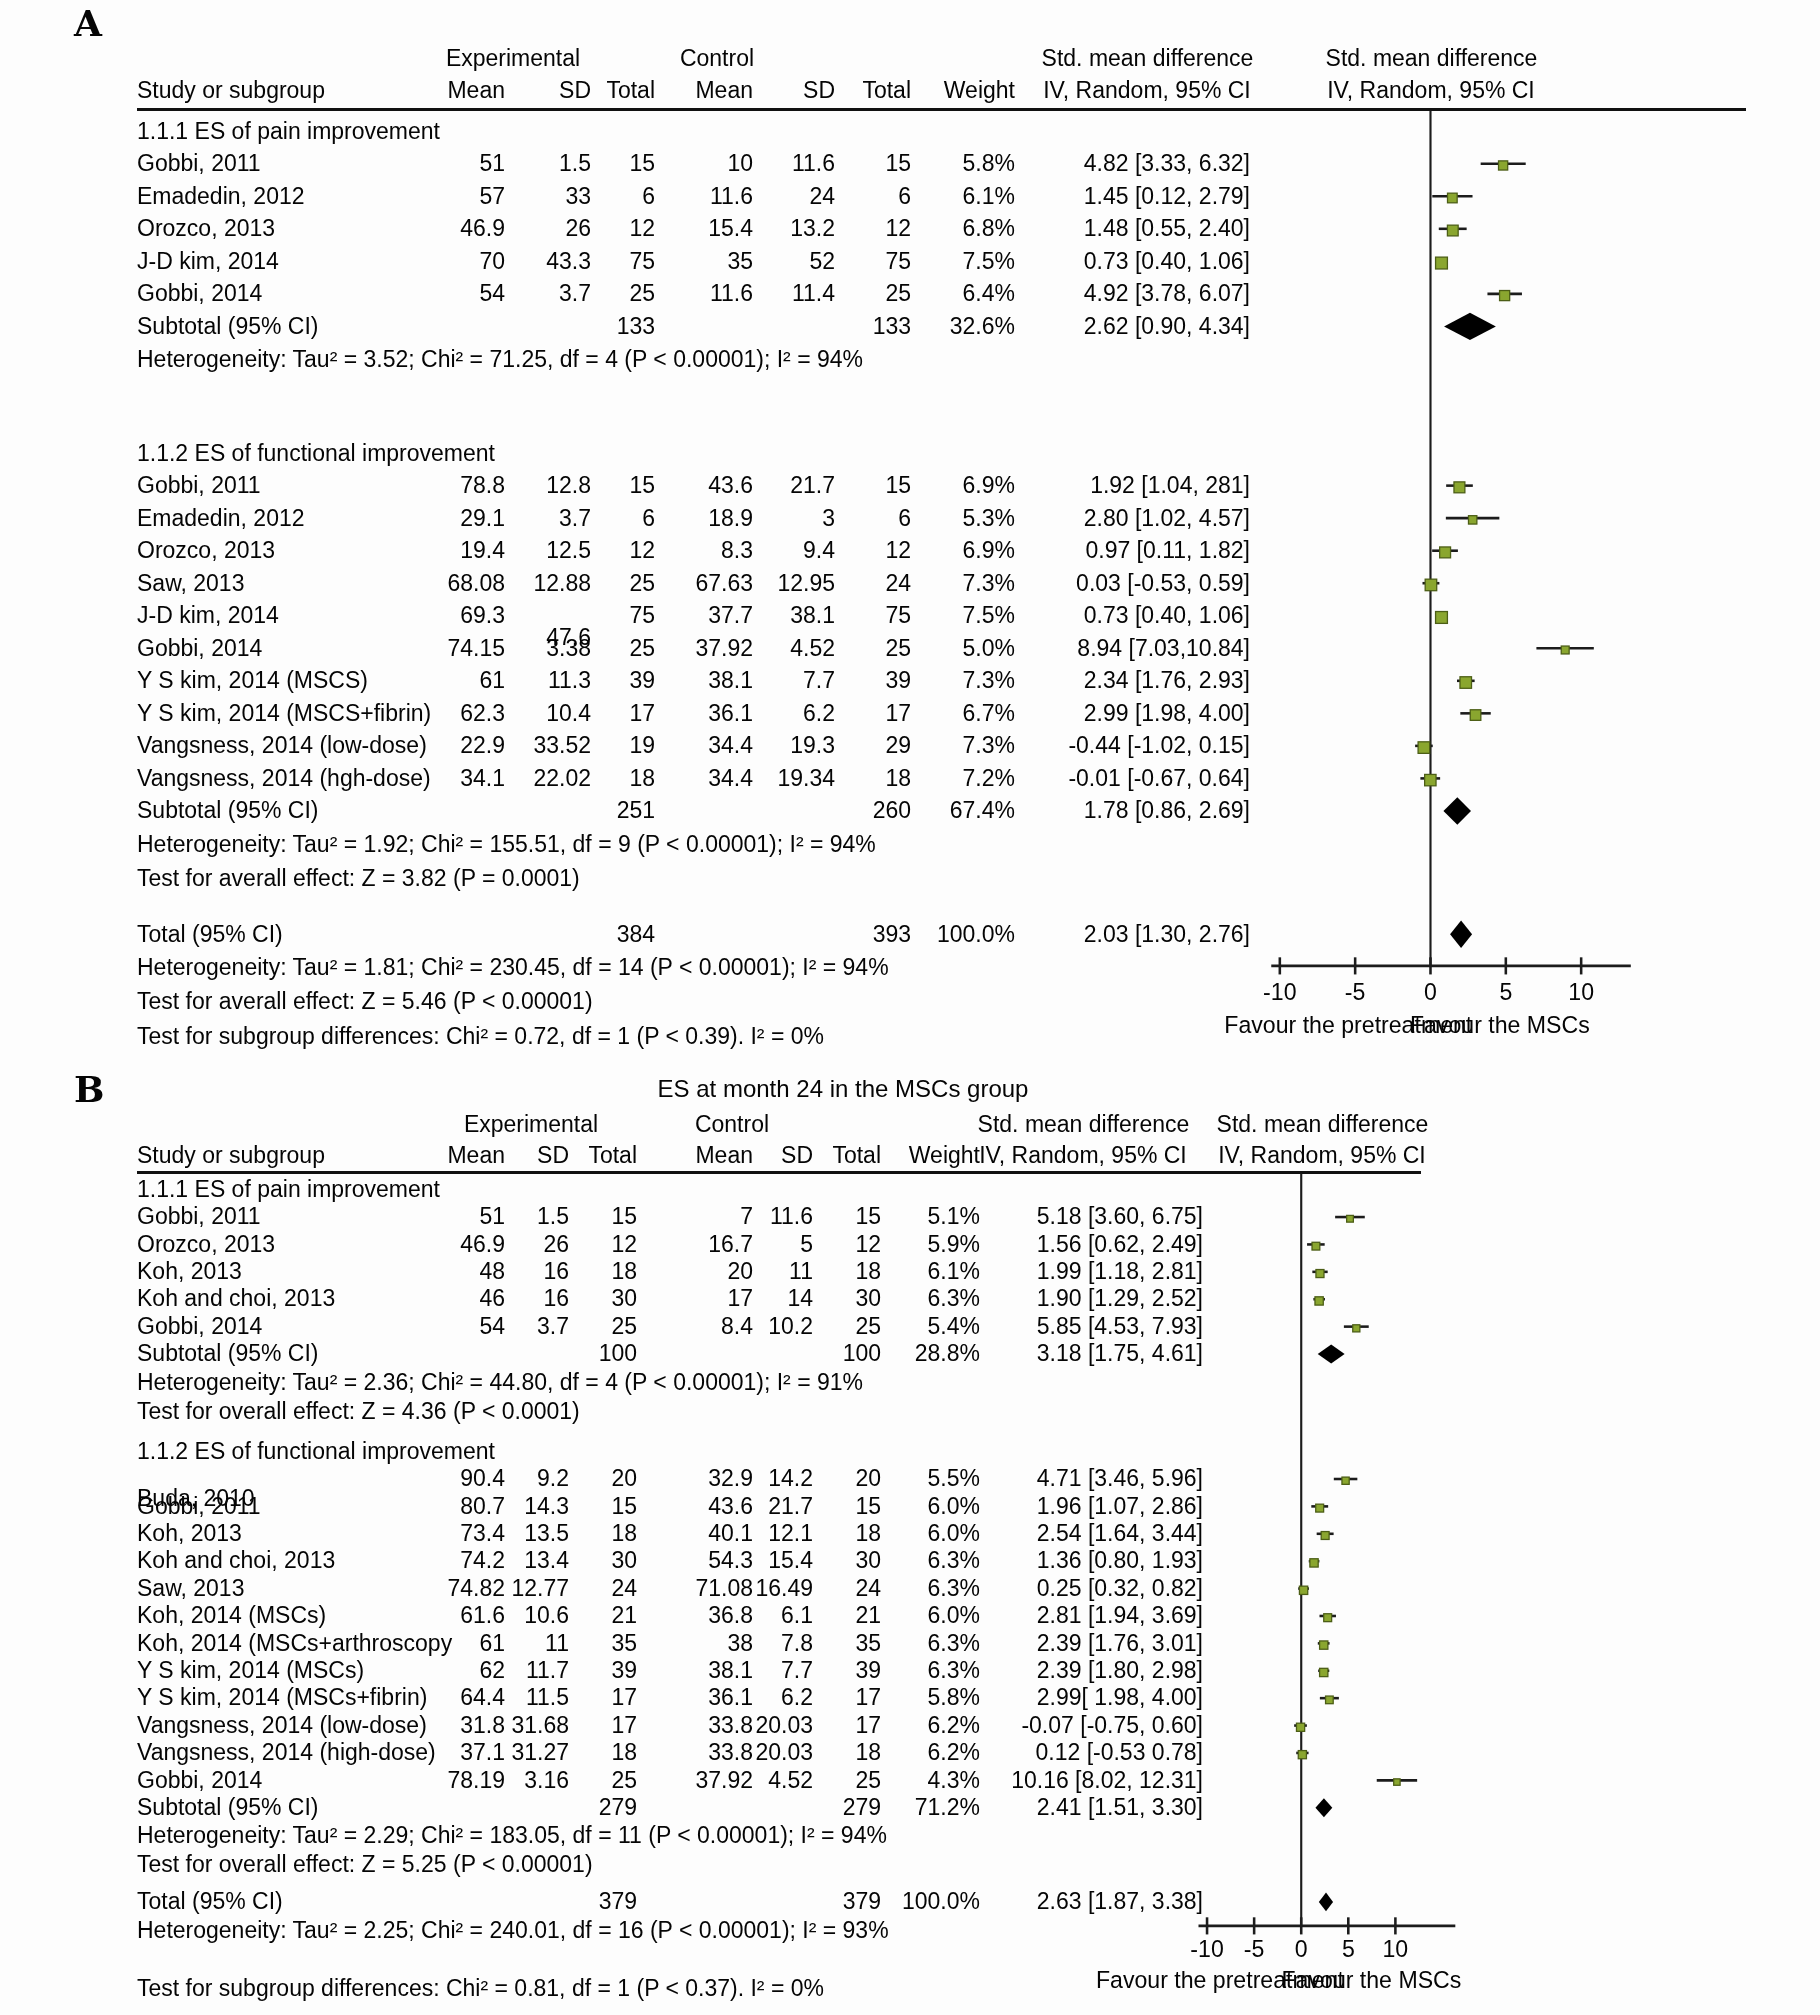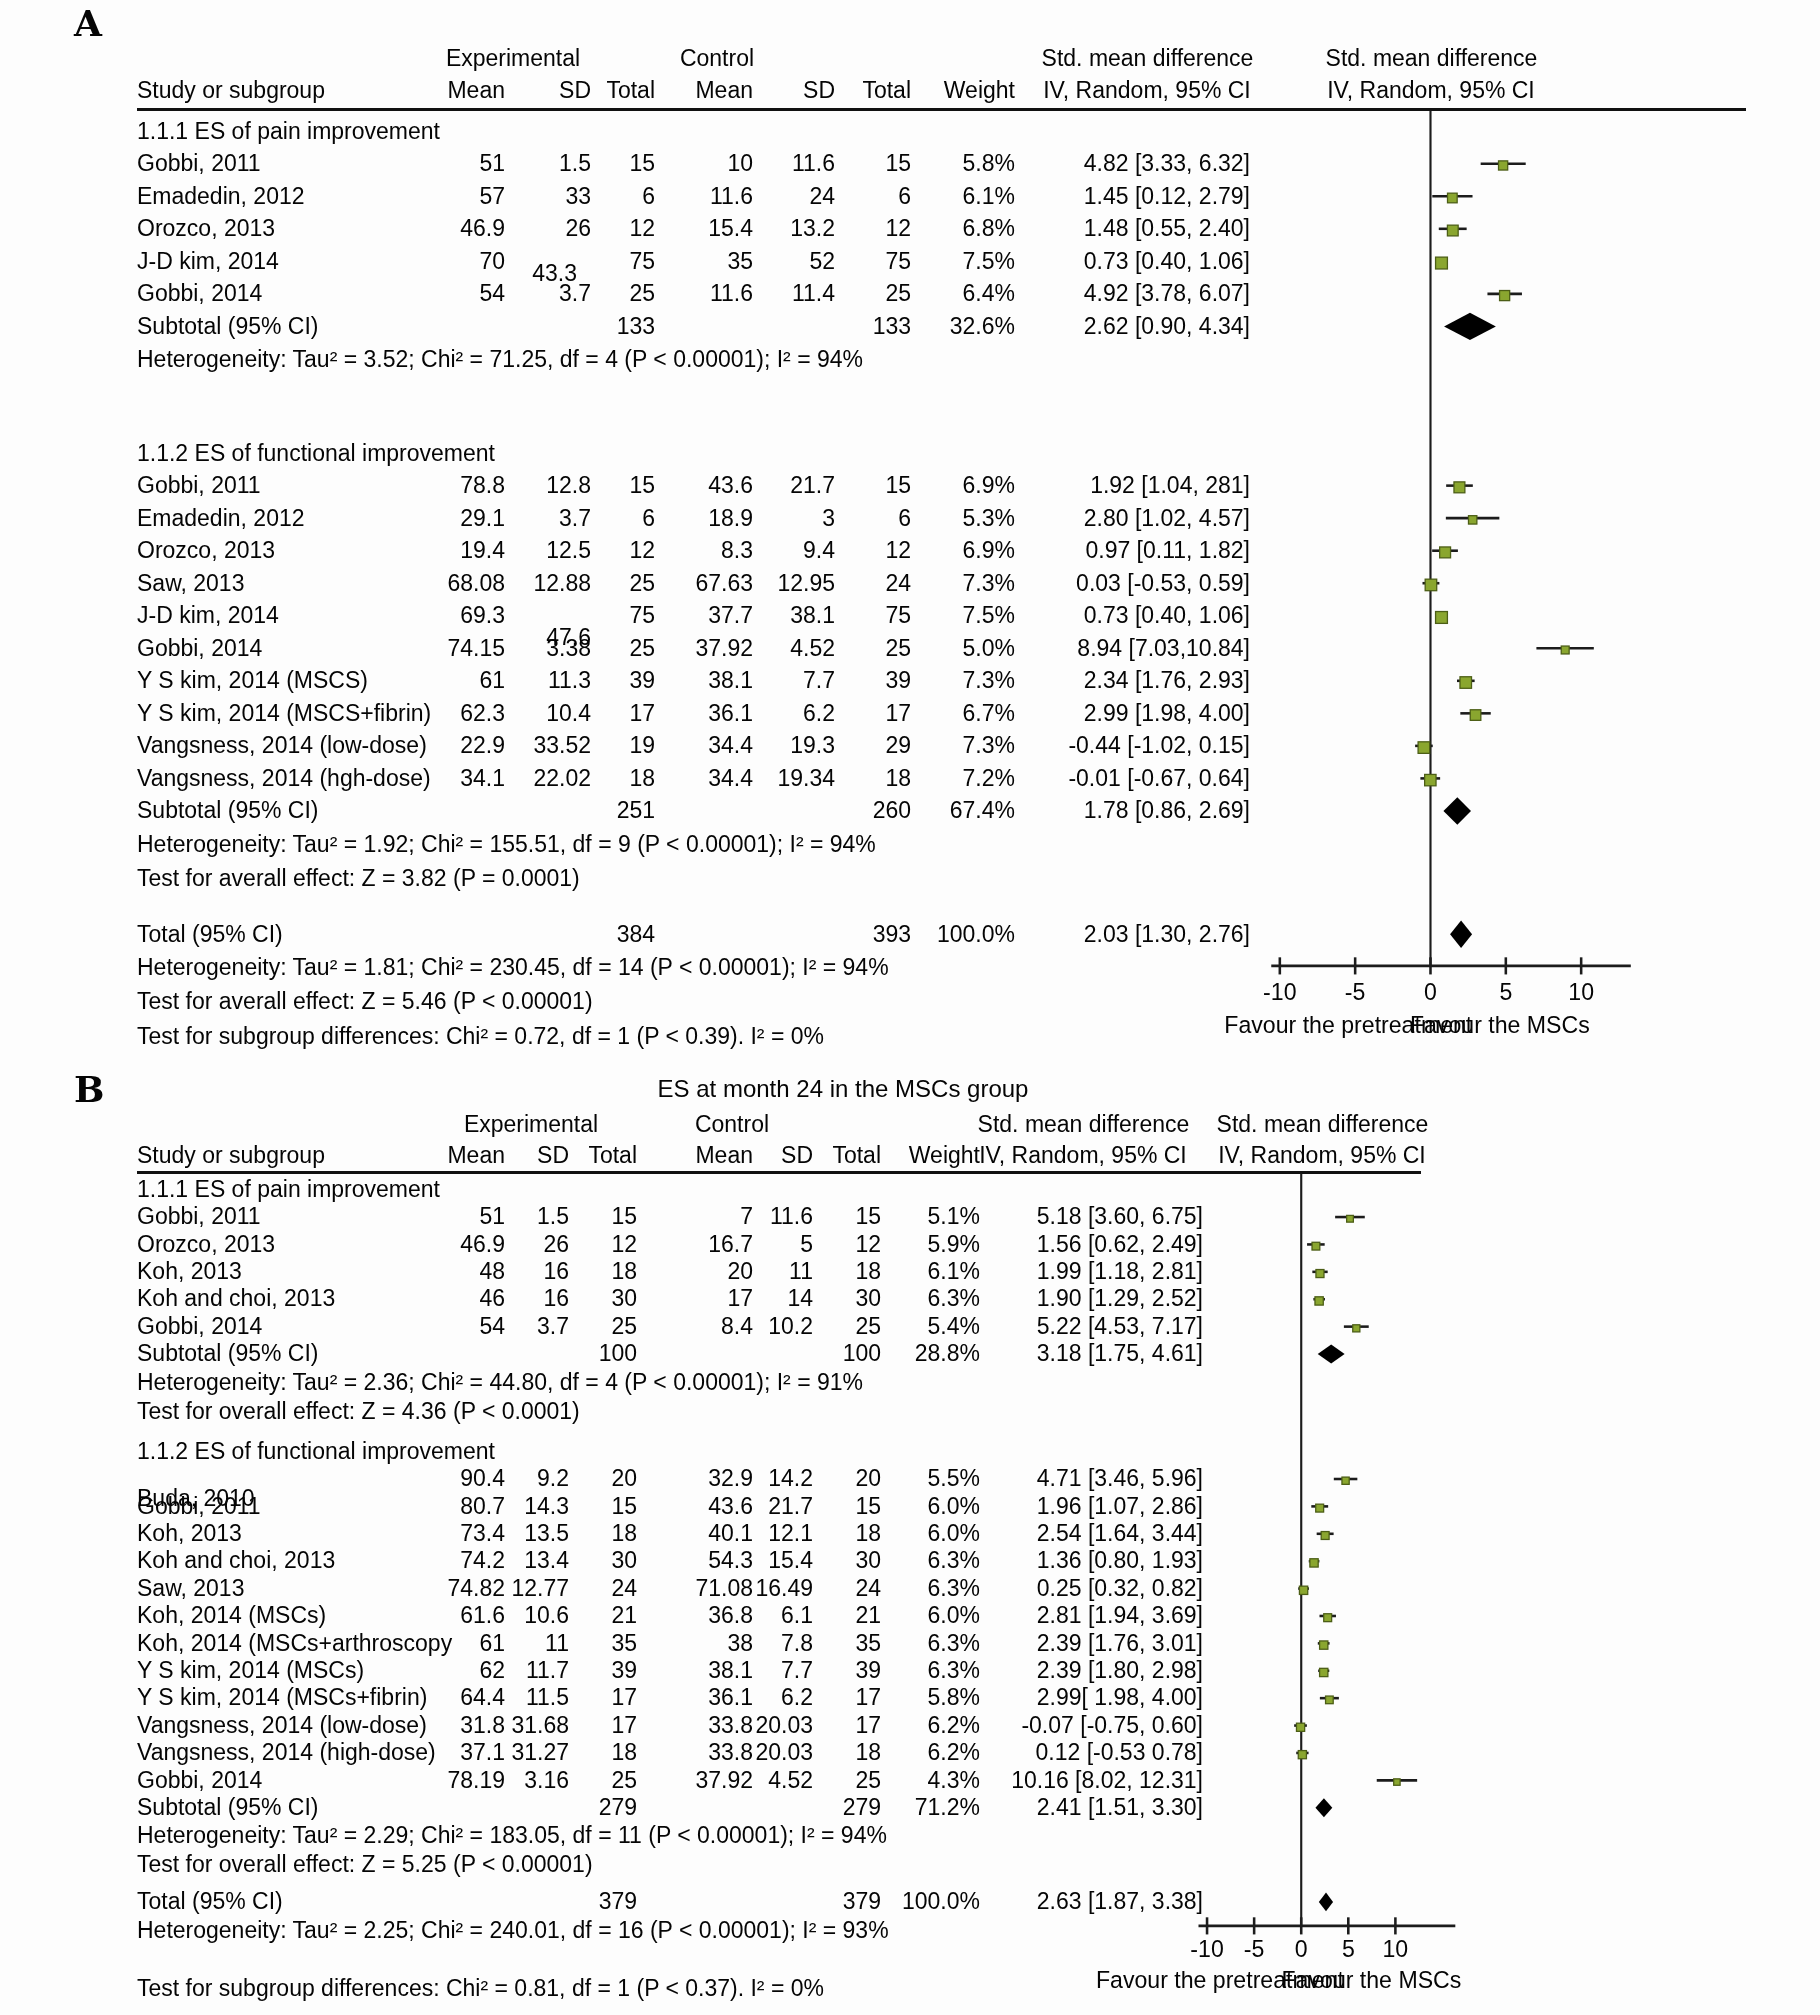--- a/index.html
+++ b/index.html
@@ -57,21 +57,21 @@
       <div class="cell right" style="left: 411px; top: 212px; width: 94px; line-height: 33px;">46.9</div>
       <div class="cell right" style="left: 514px; top: 212px; width: 77px; line-height: 33px;">26</div>
       <div class="cell right" style="left: 574px; top: 212px; width: 81px; line-height: 33px;">12</div>
       <div class="cell right" style="left: 659px; top: 212px; width: 94px; line-height: 33px;">15.4</div>
       <div class="cell right" style="left: 758px; top: 212px; width: 77px; line-height: 33px;">13.2</div>
       <div class="cell right" style="left: 830px; top: 212px; width: 81px; line-height: 33px;">12</div>
       <div class="cell right" style="left: 912px; top: 212px; width: 103px; line-height: 33px;">6.8%</div>
       <div class="cell right" style="left: 993px; top: 212px; width: 257px; line-height: 33px;">1.48 [0.55, 2.40]</div>
       <div class="cell" style="left: 137px; top: 245px; width: 402px; line-height: 33px;">J-D kim, 2014</div>
       <div class="cell right" style="left: 411px; top: 245px; width: 94px; line-height: 33px;">70</div>
-      <div class="cell right" style="left: 500px; top: 245px; width: 77px; line-height: 33px; margin-top: 12px;">43.3</div>
+      <div class="cell right" style="left: 514px; top: 245px; width: 77px; line-height: 33px;">43.3</div>
       <div class="cell right" style="left: 574px; top: 245px; width: 81px; line-height: 33px;">75</div>
       <div class="cell right" style="left: 659px; top: 245px; width: 94px; line-height: 33px;">35</div>
       <div class="cell right" style="left: 758px; top: 245px; width: 77px; line-height: 33px;">52</div>
       <div class="cell right" style="left: 830px; top: 245px; width: 81px; line-height: 33px;">75</div>
       <div class="cell right" style="left: 912px; top: 245px; width: 103px; line-height: 33px;">7.5%</div>
       <div class="cell right" style="left: 993px; top: 245px; width: 257px; line-height: 33px;">0.73 [0.40, 1.06]</div>
       <div class="cell" style="left: 137px; top: 277px; width: 402px; line-height: 33px;">Gobbi, 2014</div>
       <div class="cell right" style="left: 411px; top: 277px; width: 94px; line-height: 33px;">54</div>
       <div class="cell right" style="left: 514px; top: 277px; width: 77px; line-height: 33px;">3.7</div>
       <div class="cell right" style="left: 574px; top: 277px; width: 81px; line-height: 33px;">25</div>
@@ -298,21 +298,21 @@
       <div class="cell right" style="left: 877px; top: 217px; width: 103px; line-height: 27px;">6.3%</div>
       <div class="cell right" style="left: 946px; top: 217px; width: 257px; line-height: 27px;">1.90 [1.29, 2.52]</div>
       <div class="cell" style="left: 137px; top: 245px; width: 402px; line-height: 27px;">Gobbi, 2014</div>
       <div class="cell right" style="left: 411px; top: 245px; width: 94px; line-height: 27px;">54</div>
       <div class="cell right" style="left: 492px; top: 245px; width: 77px; line-height: 27px;">3.7</div>
       <div class="cell right" style="left: 556px; top: 245px; width: 81px; line-height: 27px;">25</div>
       <div class="cell right" style="left: 659px; top: 245px; width: 94px; line-height: 27px;">8.4</div>
       <div class="cell right" style="left: 736px; top: 245px; width: 77px; line-height: 27px;">10.2</div>
       <div class="cell right" style="left: 800px; top: 245px; width: 81px; line-height: 27px;">25</div>
       <div class="cell right" style="left: 877px; top: 245px; width: 103px; line-height: 27px;">5.4%</div>
-      <div class="cell right" style="left: 946px; top: 245px; width: 257px; line-height: 27px;">5.22 [4.53, 7.17]</div>
+      <div class="cell right" style="left: 946px; top: 245px; width: 257px; line-height: 27px;">5.85 [4.53, 7.93]</div>
       <div class="cell" style="left: 137px; top: 272px; width: 402px; line-height: 27px;">Subtotal (95% CI)</div>
       <div class="cell right" style="left: 556px; top: 272px; width: 81px; line-height: 27px;">100</div>
       <div class="cell right" style="left: 800px; top: 272px; width: 81px; line-height: 27px;">100</div>
       <div class="cell right" style="left: 877px; top: 272px; width: 103px; line-height: 27px;">28.8%</div>
       <div class="cell right" style="left: 946px; top: 272px; width: 257px; line-height: 27px;">3.18 [1.75, 4.61]</div>
       <div class="cell" style="left: 137px; top: 300px; width: 1079px; line-height: 29px;">Heterogeneity: Tau² = 2.36; Chi² = 44.80, df = 4 (P &lt; 0.00001); I² = 91%</div>
       <div class="cell" style="left: 137px; top: 329px; width: 1079px; line-height: 29px;">Test for overall effect: Z = 4.36 (P &lt; 0.0001)</div>
       <div class="cell" style="left: 137px; top: 370px; width: 1079px; line-height: 27px;">1.1.2 ES of functional improvement</div>
       <div class="cell" style="left: 137px; top: 417px; width: 402px; line-height: 27px;">Buda, 2010</div>
       <div class="cell right" style="left: 411px; top: 397px; width: 94px; line-height: 27px;">90.4</div>

